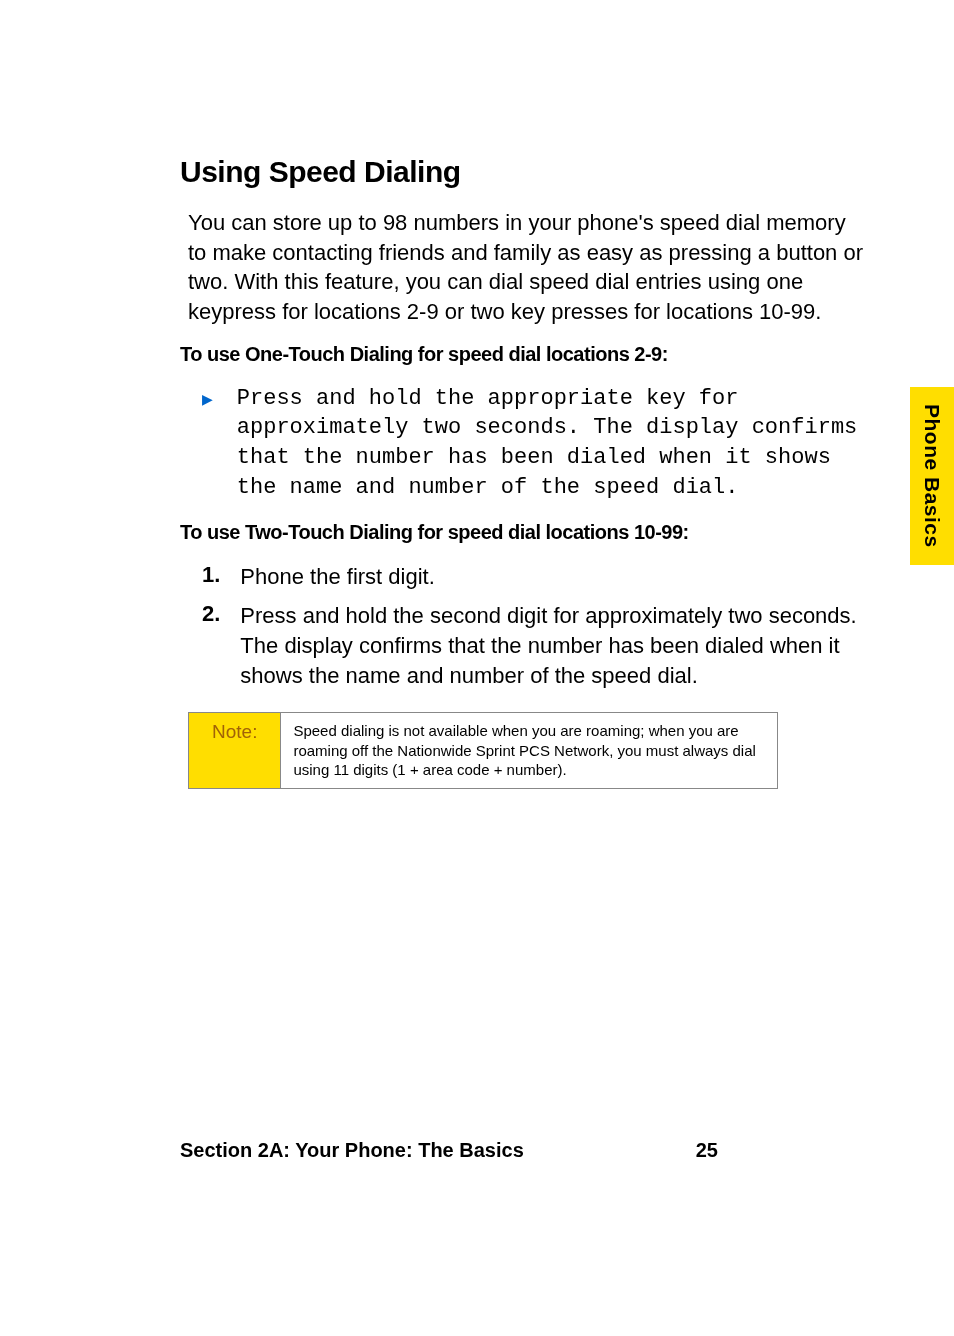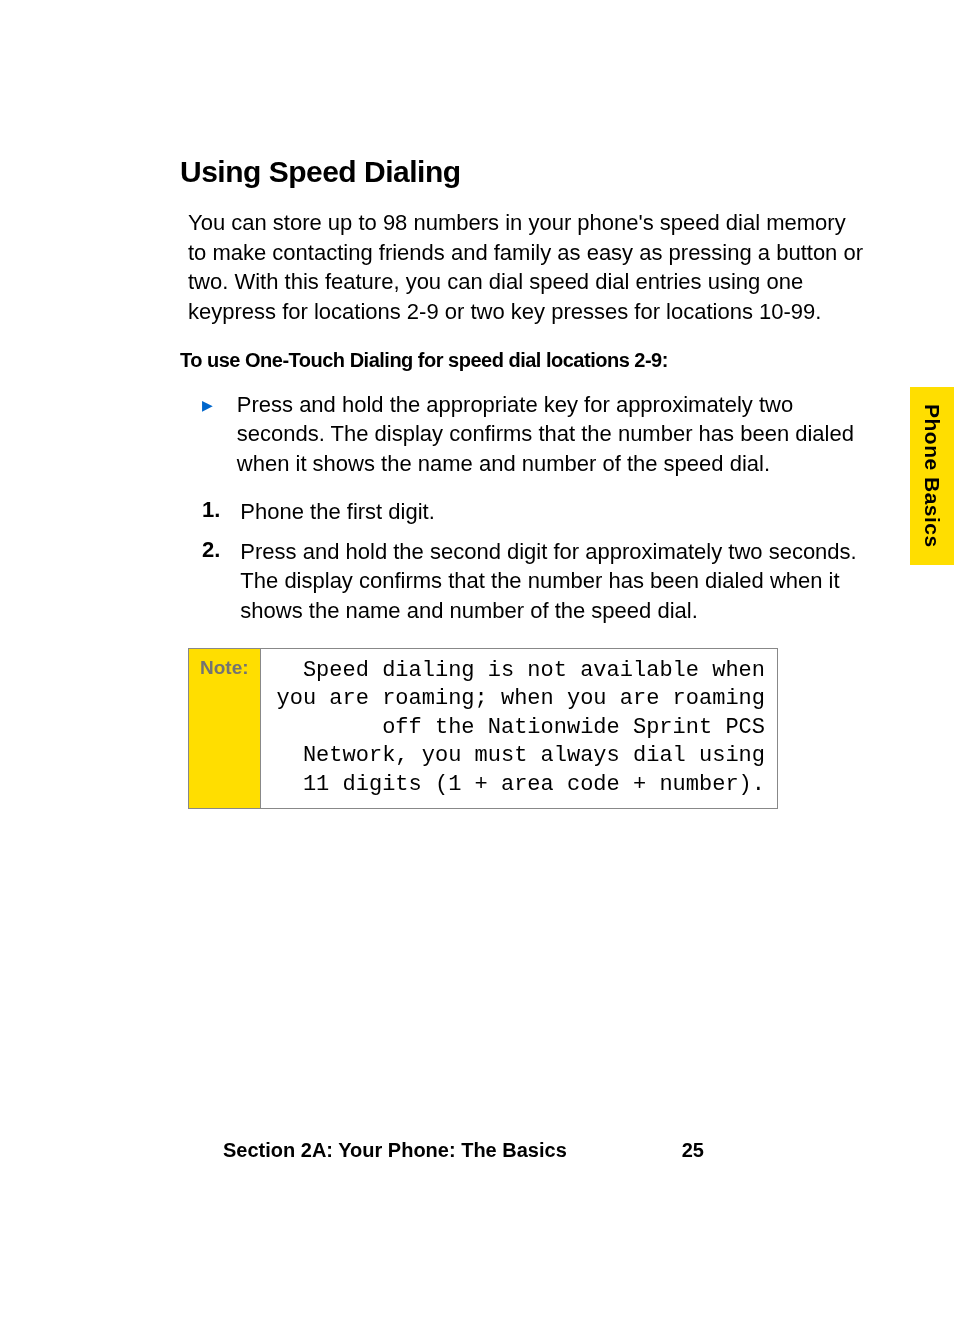--- a/index.html
+++ b/index.html
@@ -22,21 +22,21 @@
       font-size: 30px;
       font-weight: bold;
       margin-bottom: 19px;
       font-family: 'Segoe UI', Arial, sans-serif;
       letter-spacing: -0.5px;
     }
     .intro-paragraph {
       margin-left: 8px;
       font-size: 22px;
       line-height: 1.35;
-      margin-bottom: 22px;
+      margin-bottom: 16px;
       font-family: 'Segoe UI', Arial, sans-serif;
     }
     .subheading {
       font-size: 20px;
       font-weight: bold;
       margin-bottom: 18px;
       font-family: 'Segoe UI', Arial, sans-serif;
       letter-spacing: -0.5px;
     }
     .bullet-item {
@@ -47,21 +47,21 @@
     .arrow-icon {
       color: #0066cc;
       font-size: 14px;
       margin-right: 24px;
       margin-top: 7px;
       flex-shrink: 0;
     }
     .bullet-text {
       font-size: 22px;
       line-height: 1.35;
-      font-family: Liberation Sans, sans-serif;
+      font-family: Liberation Mono, monospace;
     }
     .numbered-list {
       margin-left: 22px;
       margin-bottom: 22px;
     }
     .numbered-item {
       display: flex;
       margin-bottom: 10px;
     }
     .number-label {
@@ -77,33 +77,32 @@
       font-family: 'Segoe UI', Arial, sans-serif;
     }
     .note-box {
       display: flex;
       border: 1px solid #888888;
       margin-left: 8px;
       max-width: 590px;
     }
     .note-label-cell {
       background: #ffde00;
-      color: #737373;
-      font-weight: bold;
-      padding: 8px 11px;
+      color: #a16207;
+      font-weight: normal;
+      padding: 8px 23px;
       font-size: 19px;
       border-right: 1px solid #888888;
       font-family: 'Segoe UI', Arial, sans-serif;
     }
     .note-text-cell {
       padding: 8px 12px;
-      font-size: 22px;
+      font-size: 15px;
       line-height: 1.3;
-      font-family: Liberation Mono, monospace;
-      text-align: right;
+      font-family: Liberation Sans, sans-serif;
     }
     .side-tab {
       position: absolute;
       right: 0;
       top: 387px;
       width: 44px;
       height: 178px;
       background: #ffde00;
       display: flex;
       align-items: center;
@@ -114,44 +113,44 @@
       font-weight: bold;
       font-size: 21px;
       color: #000000;
       font-family: 'Segoe UI', Arial, sans-serif;
       letter-spacing: 0.5px;
     }
     .footer {
       position: absolute;
       bottom: 174px;
       left: 180px;
-      right: 250px;
+      right: 236px;
       display: flex;
       justify-content: space-between;
       font-weight: bold;
       font-size: 20px;
       font-family: 'Segoe UI', Arial, sans-serif;
-      margin-left: 43px;
     }
   </style>
 </head>
 <body>
 
 <div class="page-content">
   <h1 class="heading">Using Speed Dialing</h1>
 
   <p class="intro-paragraph">You can store up to 98 numbers in your phone's speed dial memory to make contacting friends and family as easy as pressing a button or two. With this feature, you can dial speed dial entries using one keypress for locations 2-9 or two key presses for locations 10-99.</p>
 
   <p class="subheading">To use One-Touch Dialing for speed dial locations 2-9:</p>
 
   <div class="bullet-item">
     <span class="arrow-icon">▶</span>
     <span class="bullet-text">Press and hold the appropriate key for approximately two seconds. The display confirms that the number has been dialed when it shows the name and number of the speed dial.</span>
   </div>
 
+  <p class="subheading">To use Two-Touch Dialing for speed dial locations 10-99:</p>
 
   <div class="numbered-list">
     <div class="numbered-item">
       <span class="number-label">1.</span>
       <span class="numbered-text">Phone the first digit.</span>
     </div>
     <div class="numbered-item">
       <span class="number-label">2.</span>
       <span class="numbered-text">Press and hold the second digit for approximately two seconds. The display confirms that the number has been dialed when it shows the name and number of the speed dial.</span>
     </div>

